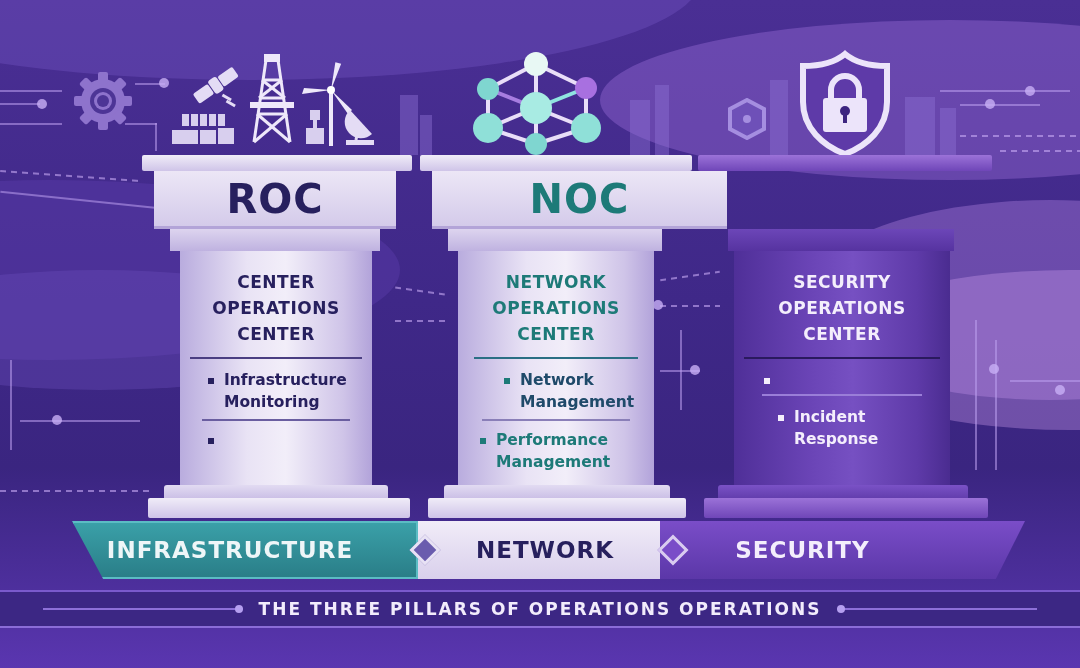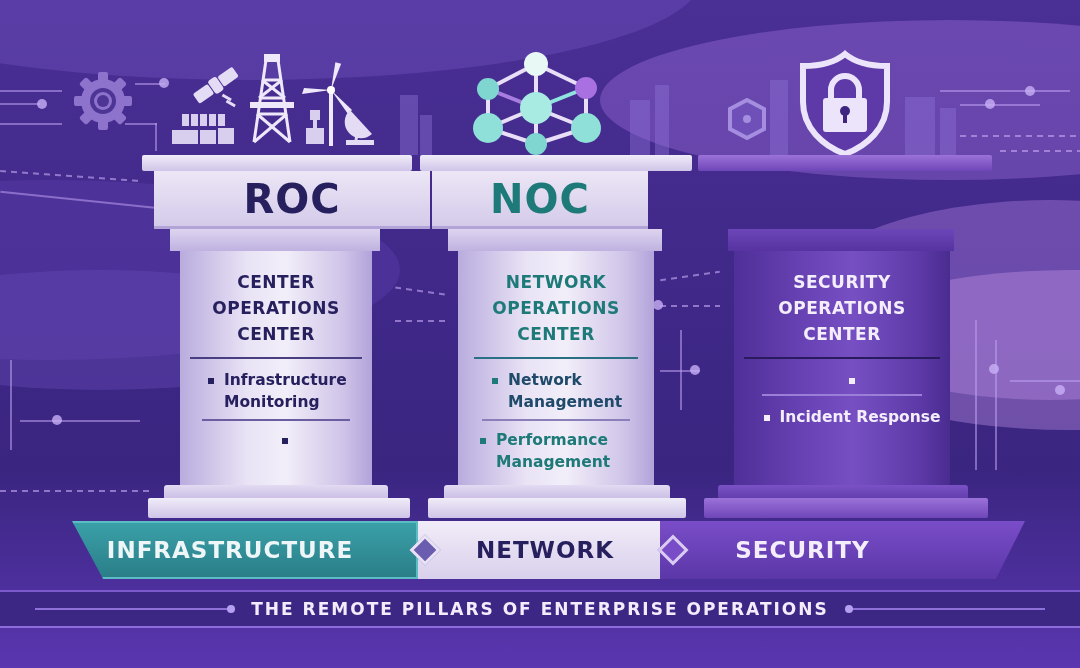--- a/index.html
+++ b/index.html
@@ -46,21 +46,21 @@
 
   .p-dark .cap-top, .p-dark .base2 { background: linear-gradient(180deg, #9b72d8, #6f46b8); }
   .p-dark .cap-mid { background: linear-gradient(180deg, #7a52c6, #5f3aa9); border-bottom: 3px solid #4d2f8e; }
   .p-dark .cap-low { background: linear-gradient(180deg, #6c46b8, #5633a0); }
   .p-dark .shaft { background: linear-gradient(90deg, #4f2f98 0%, #6a44b6 35%, #7650c2 55%, #5e3aa8 85%, #4a2c90 100%); }
   .p-dark .base1 { background: linear-gradient(180deg, #7a52c6, #5a36a4); }
 
   .acr { font-family: "DejaVu Sans", sans-serif; font-weight: bold; font-size: 40px; letter-spacing: 1px; }
   .fullname { text-align: center; font-weight: bold; font-size: 17px; line-height: 26px; letter-spacing: 0.5px; }
   .rule { height: 2px; margin: 10px auto; }
-  .feat { display: flex; align-items: flex-start; font-weight: bold; font-size: 15.5px; line-height: 22px; padding-left: 36px; justify-content: center; }
+  .feat { display: flex; align-items: flex-start; font-weight: bold; font-size: 15.5px; line-height: 22px; padding-left: 36px; }
   .bullet { width: 6px; height: 6px; margin: 9px 10px 0 0; flex: none; }
 
   .c-roc { color: #27205e; }
   .c-noc { color: #1d7a78; }
   .c-soc { color: #f4eefc; }
 
   
   .band { position: absolute; height: 58px; display: flex; align-items: center; justify-content: center; font-weight: bold; font-size: 23px; letter-spacing: 1px; }
   .b-infra { left: 72px; top: 521px; width: 346px; background: linear-gradient(180deg,#3aa0a8,#2a7e88); color: #eef6f8; clip-path: polygon(0 0, 100% 0, 100% 100%, 9% 100%); border: 2px solid #5bbcc4; }
   .b-net { left: 402px; top: 521px; width: 276px; background: linear-gradient(180deg,#f1ecf8,#d9d0ec); color: #27205e; }
@@ -237,21 +237,21 @@
   <svg class="icon" style="left:797px;top:50px" width="96" height="108" viewBox="0 0 96 108">
     <path d="M48 4 C60 14 76 16 90 16 L90 52 C90 78 70 96 48 104 C26 96 6 78 6 52 L6 16 C20 16 36 14 48 4 Z" fill="#5e3aa8" stroke="#ece4fa" stroke-width="6"></path>
     <path d="M34 50 L34 40 A14 14 0 0 1 62 40 L62 50" fill="none" stroke="#ece4fa" stroke-width="6"></path>
     <rect x="26" y="48" width="44" height="34" rx="3" fill="#ece4fa"></rect>
     <circle cx="48" cy="61" r="5" fill="#3d2580"></circle>
     <rect x="46" y="63" width="4" height="10" fill="#3d2580"></rect>
   </svg>
 
   <div class="pillar p-light" style="left:140px;top:155px;width:280px;height:360px">
     <div class="cap-top" style="left:2px;top:0;width:270px"></div>
-    <div class="cap-mid" style="left:14px;top:16px;width:276px">
+    <div class="cap-mid" style="left:14px;top:16px;width:242px">
       <span class="acr c-roc">ROC</span>
     </div>
     <div class="cap-low" style="left:30px;top:74px;width:210px"></div>
     <div class="shaft" style="left:40px;top:96px;width:192px;height:234px">
       <div class="fullname c-roc">
         <div>CENTER</div>
         <div>OPERATIONS</div>
         <div>CENTER</div>
       </div>
       <div class="rule" style="width:172px;background:#4a3e82"></div>
@@ -263,32 +263,32 @@
       <div class="feat c-roc" style="padding-left:28px">
         <span class="bullet" style="background:#27205e"></span>
       </div>
     </div>
     <div class="base1" style="left:24px;top:330px;width:224px"></div>
     <div class="base2" style="left:8px;top:343px;width:262px"></div>
   </div>
 
   <div class="pillar p-light" style="left:418px;top:155px;width:280px;height:360px">
     <div class="cap-top" style="left:2px;top:0;width:272px"></div>
-    <div class="cap-mid" style="left:14px;top:16px;width:216px">
+    <div class="cap-mid" style="left:14px;top:16px;width:295px">
       <span class="acr c-noc">NOC</span>
     </div>
     <div class="cap-low" style="left:30px;top:74px;width:214px"></div>
     <div class="shaft" style="left:40px;top:96px;width:196px;height:234px">
       <div class="fullname c-noc">
         <div>NETWORK</div>
         <div>OPERATIONS</div>
         <div>CENTER</div>
       </div>
       <div class="rule" style="width:164px;background:#2a6f84"></div>
-      <div class="feat" style="color:#1f4a6a;padding-left:34px">
+      <div class="feat" style="color:#1f4a6a;padding-left:46px">
         <span class="bullet" style="background:#1d7a78"></span>
         <span>Network Management</span>
       </div>
       <div class="rule" style="width:148px;background:#8a7fb8;margin:6px auto 8px"></div>
       <div class="feat c-noc" style="padding-left:22px">
         <span class="bullet" style="background:#1d7a78"></span>
         <span>Performance Management</span>
       </div>
     </div>
     <div class="base1" style="left:26px;top:330px;width:226px"></div>
@@ -302,21 +302,21 @@
       <div class="fullname c-soc">
         <div>SECURITY</div>
         <div>OPERATIONS</div>
         <div>CENTER</div>
       </div>
       <div class="rule" style="width:196px;background:#2a1a5e"></div>
       <div class="feat c-soc" style="padding-left:30px">
         <span class="bullet" style="background:#f4eefc"></span>
       </div>
       <div class="rule" style="width:160px;background:#9a7ed8;margin:10px auto 10px"></div>
-      <div class="feat c-soc" style="padding-left:20px">
+      <div class="feat c-soc" style="padding-left:44px">
         <span class="bullet" style="background:#f4eefc"></span>
         <span>Incident Response</span>
       </div>
     </div>
     <div class="base1" style="left:20px;top:330px;width:250px"></div>
     <div class="base2" style="left:6px;top:343px;width:284px"></div>
   </div>
 
   <div>
     <div class="band b-net">
@@ -327,16 +327,16 @@
     </div>
     <div class="band b-sec">
       <span style="padding-right:80px">SECURITY</span>
     </div>
     <div class="diamond" style="left:414px;top:539px;background:#6a5cae;border:3px solid #e8e2f4"></div>
     <div class="diamond" style="left:662px;top:539px;background:#7a4dc8;border:3px solid #d9ccf0"></div>
   </div>
 
   <div class="footer-bar">
     <div class="fline fl-left"></div>
-    <span class="footer-text">THE REMOTE PILLARS OF ENTERPRISE OPERATIONS</span>
+    <span class="footer-text">THE THREE PILLARS OF OPERATIONS OPERATIONS</span>
     <div class="fline fl-right"></div>
   </div>
 </div>
 
 </body></html>

